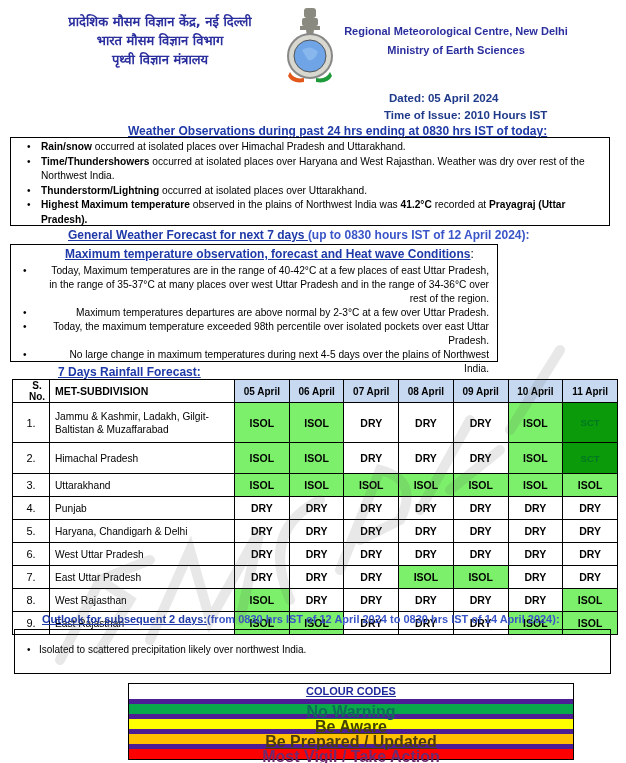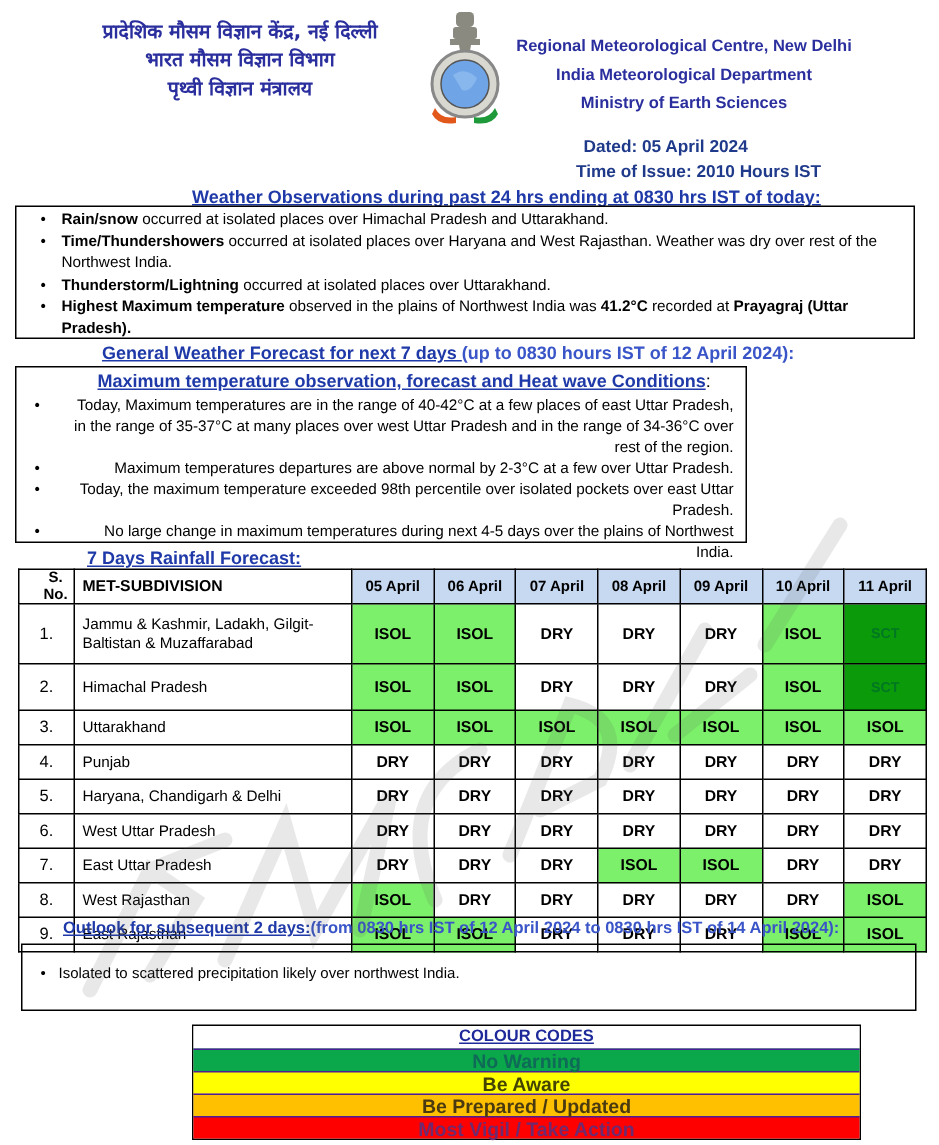--- a/index.html
+++ b/index.html
@@ -77,21 +77,21 @@
     .out-title { position: absolute; left: 42px; top: 613px; font-size: 11px; }
     .out-title .u { color: #1f3aa8; font-weight: bold; text-decoration: underline; }
     .out-title .rest { color: #3a55c8; font-weight: bold; }
     .out-box { left: 14px; top: 629px; width: 597px; height: 45px; padding: 14px 0 0 10px; }
     .out-box li { list-style: none; font-size: 10px; position: relative; padding-left: 14px; }
     .out-box li::before { content: "\2022"; position: absolute; left: 2px; top: 0; }
 
     .colour-box {
       position: absolute; left: 128px; top: 683px; width: 446px; border: 1px solid #000;
     }
-    .colour-box div { height: 15px; line-height: 15px; text-align: center; font-weight: bold; font-size: 13px; border-top: 1px solid #4c1d95; }
+    .colour-box div { height: 15px; line-height: 15px; text-align: center; font-weight: bold; font-size: 16px; border-top: 5px solid #4c1d95; text-decoration: underline; }
     .colour-box div.cc-head { border-top: none; color: #1f2a9a; text-decoration: underline; background: #fff; font-size: 11px; }
     .cc-green { background: #0aa84a; color: #0f6a57; }
     .cc-yellow { background: #ffff00; color: #444400; }
     .cc-orange { background: #ffc000; color: #4a3a10; }
     .cc-red { background: #ff0000; color: #6d2a70; }
   </style>
 </head>
 <body>
 
 <svg class="watermark" viewBox="0 0 560 360">
@@ -121,21 +121,20 @@
     </g>
     <circle cx="30" cy="50" r="22" fill="#d8d8d0" stroke="#888" stroke-width="2"></circle>
     <circle cx="30" cy="50" r="16" fill="#6fa5e6" stroke="#555" stroke-width="1"></circle>
     <path d="M22 44 Q30 38 38 46 Q34 56 28 54 Z" fill="#8fbcf0" opacity="0.8"></path>
     <path d="M8 70 Q12 78 24 76 L24 72 Q14 74 10 66 Z" fill="#e2571a"></path>
     <path d="M52 70 Q48 78 36 76 L36 72 Q46 74 50 66 Z" fill="#1f9a3a"></path>
   </svg>
 
   <div class="eng-block">
     <div>Regional Meteorological Centre, New Delhi</div>
-    <div>India Meteorological Department</div>
     <div>Ministry of Earth Sciences</div>
   </div>
   <div class="dated">Dated: 05 April 2024</div>
   <div class="issue">Time of Issue: 2010 Hours IST</div>
 </div>
 
 <div class="sec-title obs-title">Weather Observations during past 24 hrs ending at 0830 hrs IST of today:</div>
 <div class="box obs-box">
   <ul>
     <li><b>Rain/snow</b><span> occurred at isolated places over Himachal Pradesh and Uttarakhand.</span></li>

